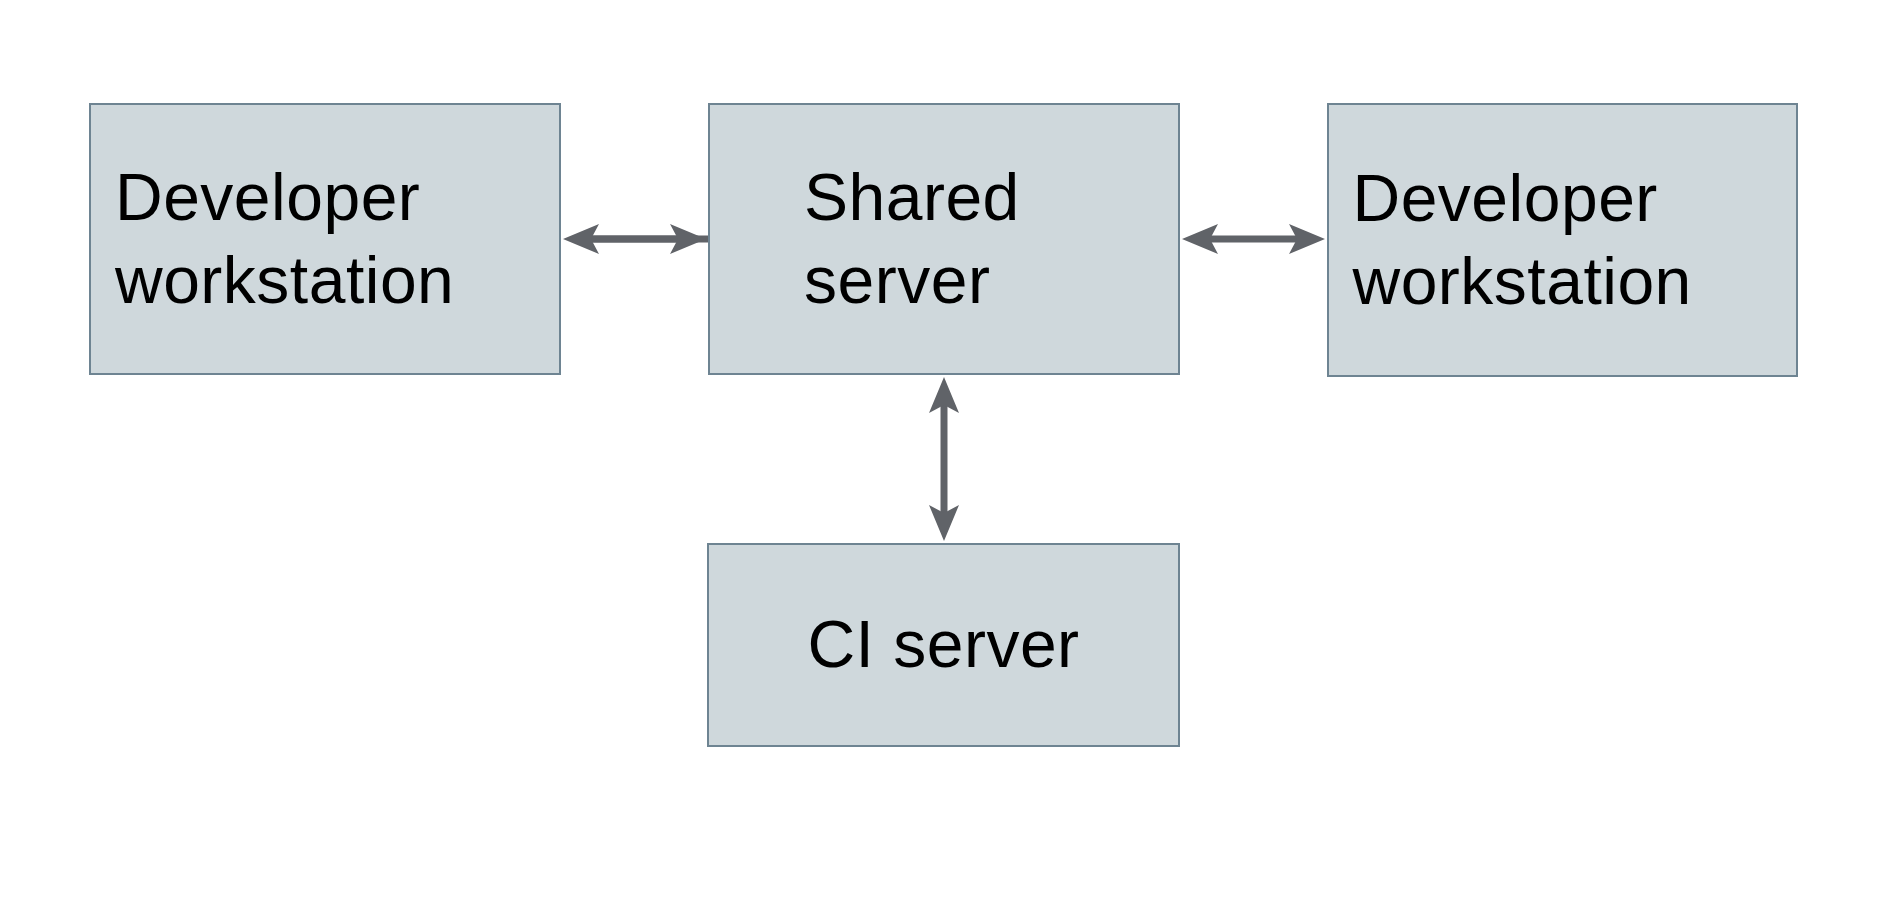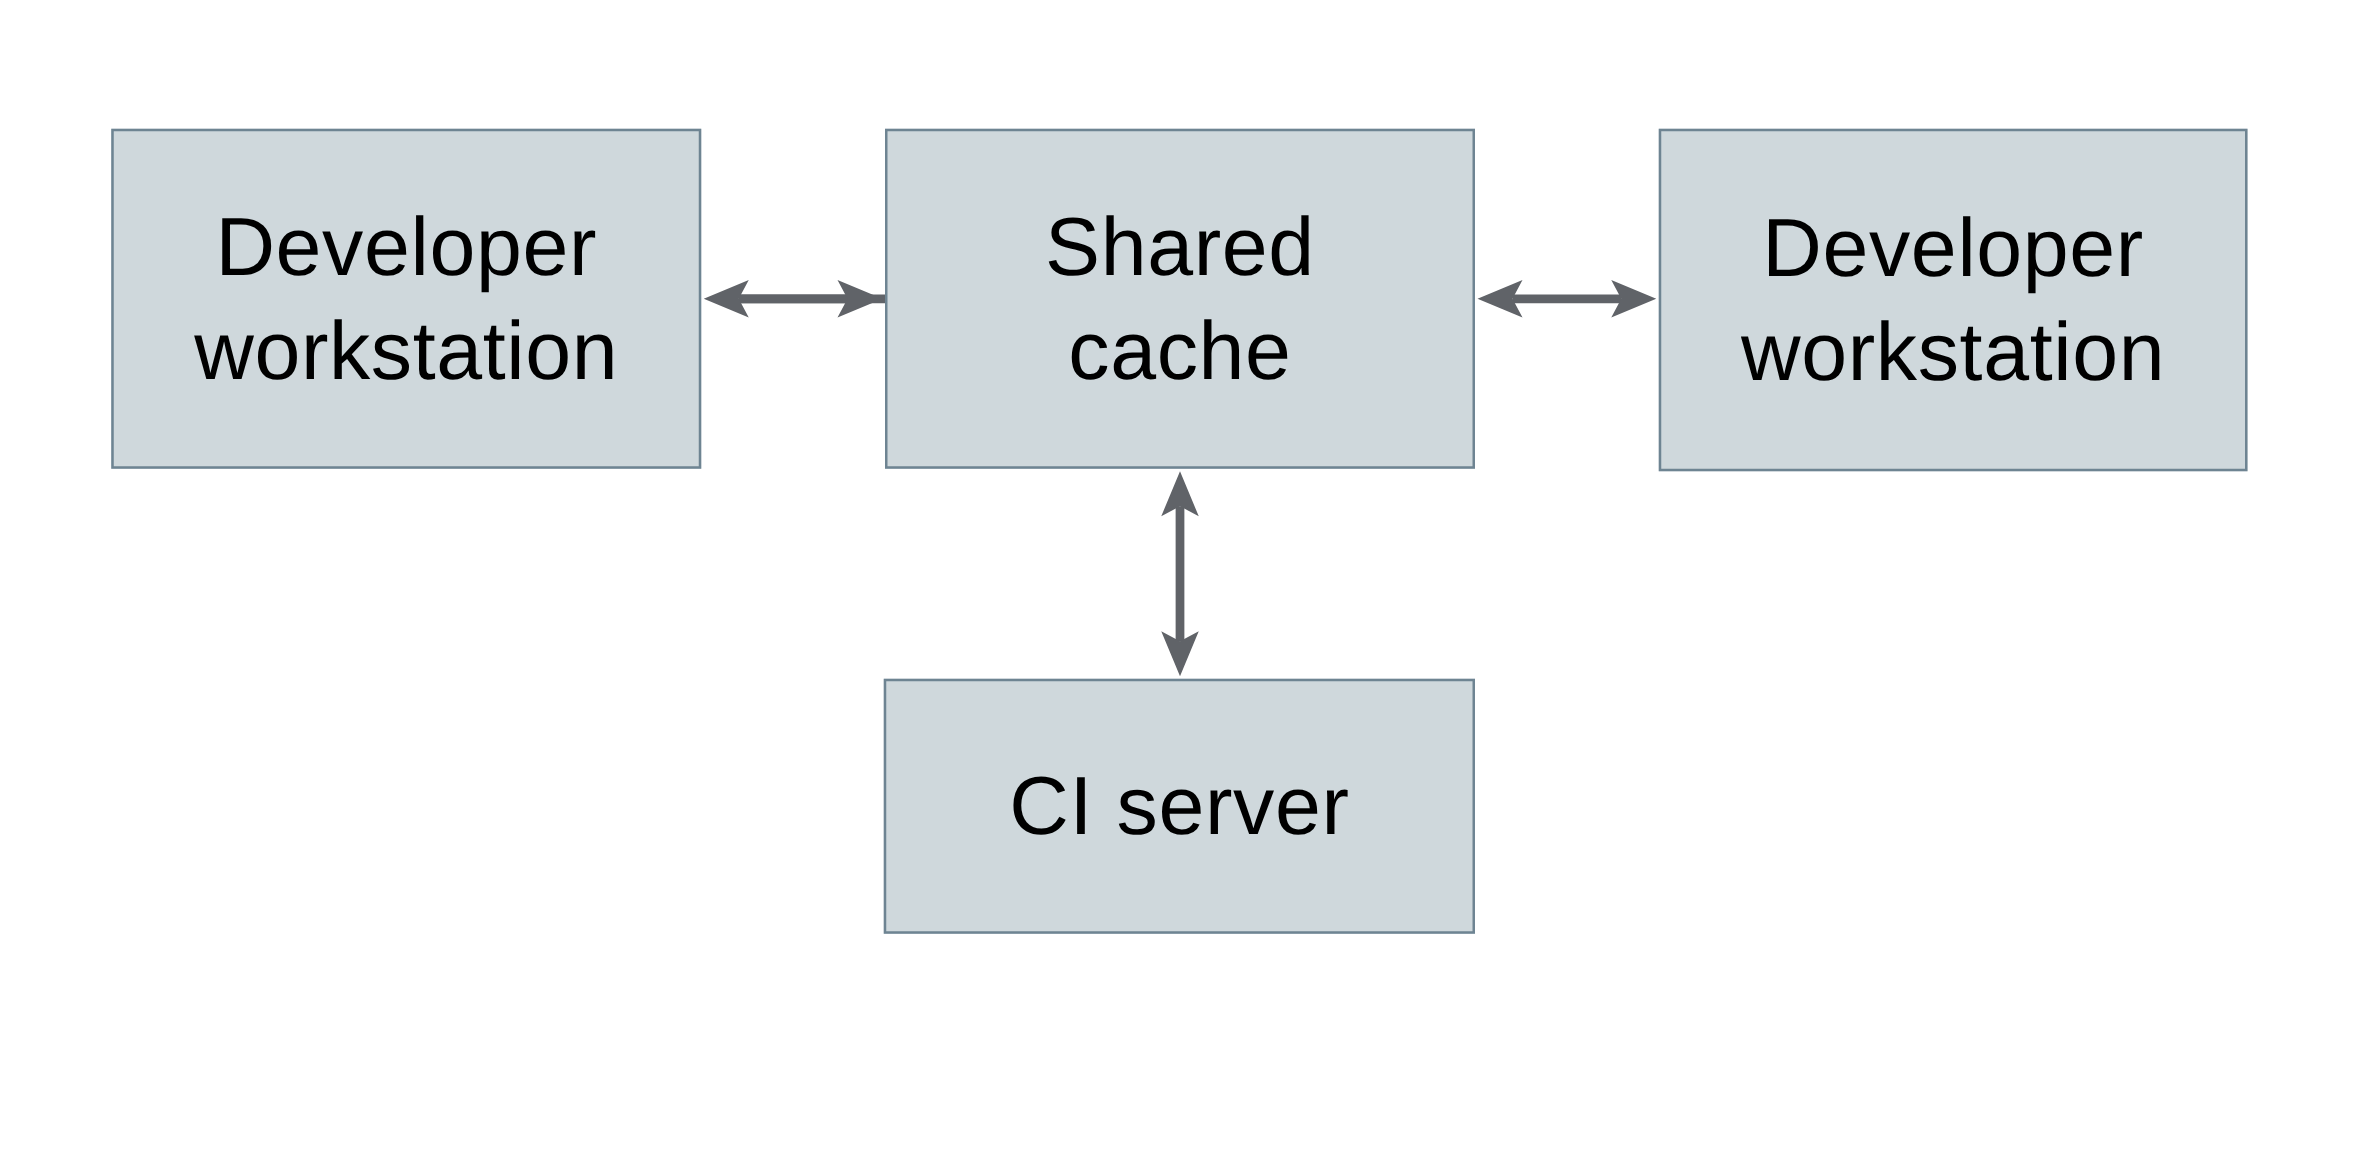--- a/index.html
+++ b/index.html
@@ -33,21 +33,21 @@
     stroke: none;
   }
   .node {
     position: absolute;
     background: var(--box-fill, #cfd8dc);
     border: 2px solid var(--box-border, #6e8492);
     box-sizing: border-box;
     display: flex;
     align-items: center;
     justify-content: center;
-    text-align: center;
+    text-align: left;
   }
   .node .label {
     font-size: 66px;
     line-height: 1.26;
     color: var(--text, #000000);
     letter-spacing: 0.5px;
   }
   #node-dev-left   { left: 89px;   top: 103px; width: 472px; height: 272px; }
   #node-cache      { left: 708px;  top: 103px; width: 472px; height: 272px; }
   #node-dev-right  { left: 1327px; top: 103px; width: 471px; height: 274px; }
@@ -81,21 +81,21 @@
       <path class="head" d="M 944 377 L 929 413 L 944 405 L 959 413 Z"></path>
       <path class="head" d="M 944 541 L 929 505 L 944 513 L 959 505 Z"></path>
     </g>
   </svg>
 
   <div class="node" id="node-dev-left">
     <span class="label">Developer workstation</span>
   </div>
 
   <div class="node" id="node-cache">
-    <span class="label">Shared cache</span>
+    <span class="label">Shared server</span>
   </div>
 
   <div class="node" id="node-dev-right">
     <span class="label">Developer workstation</span>
   </div>
 
   <div class="node" id="node-ci">
     <span class="label">CI server</span>
   </div>
 

